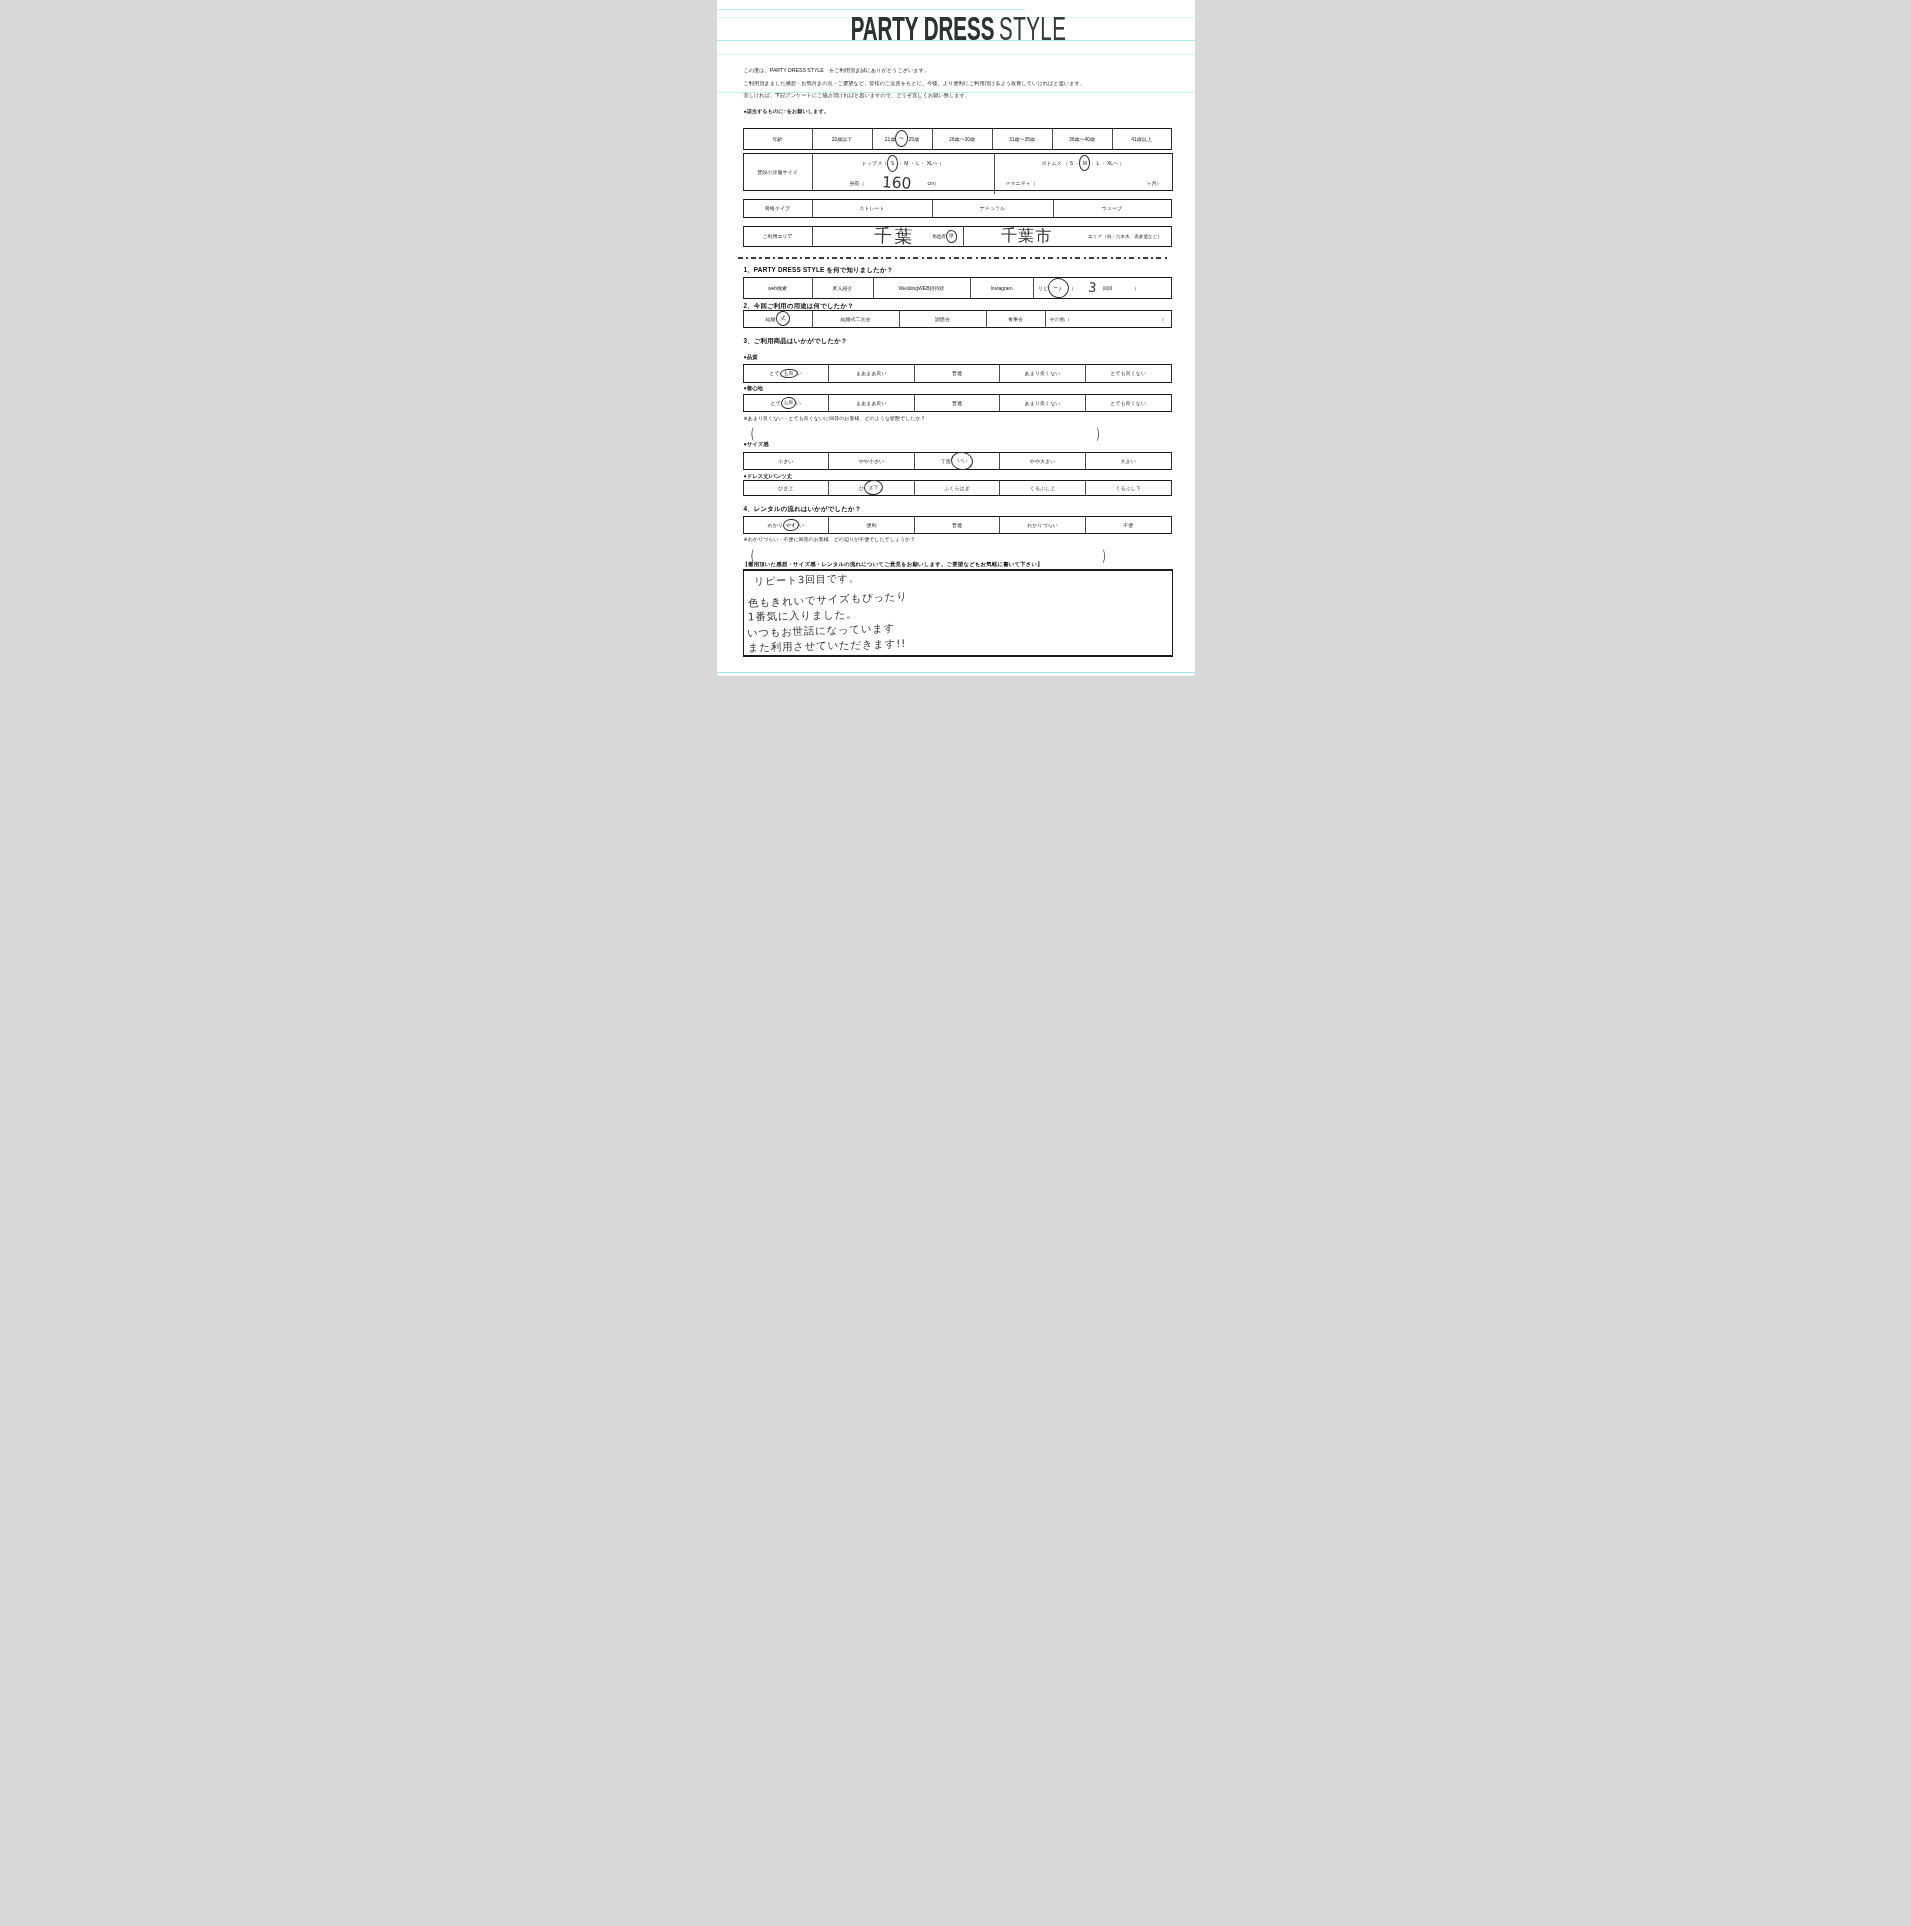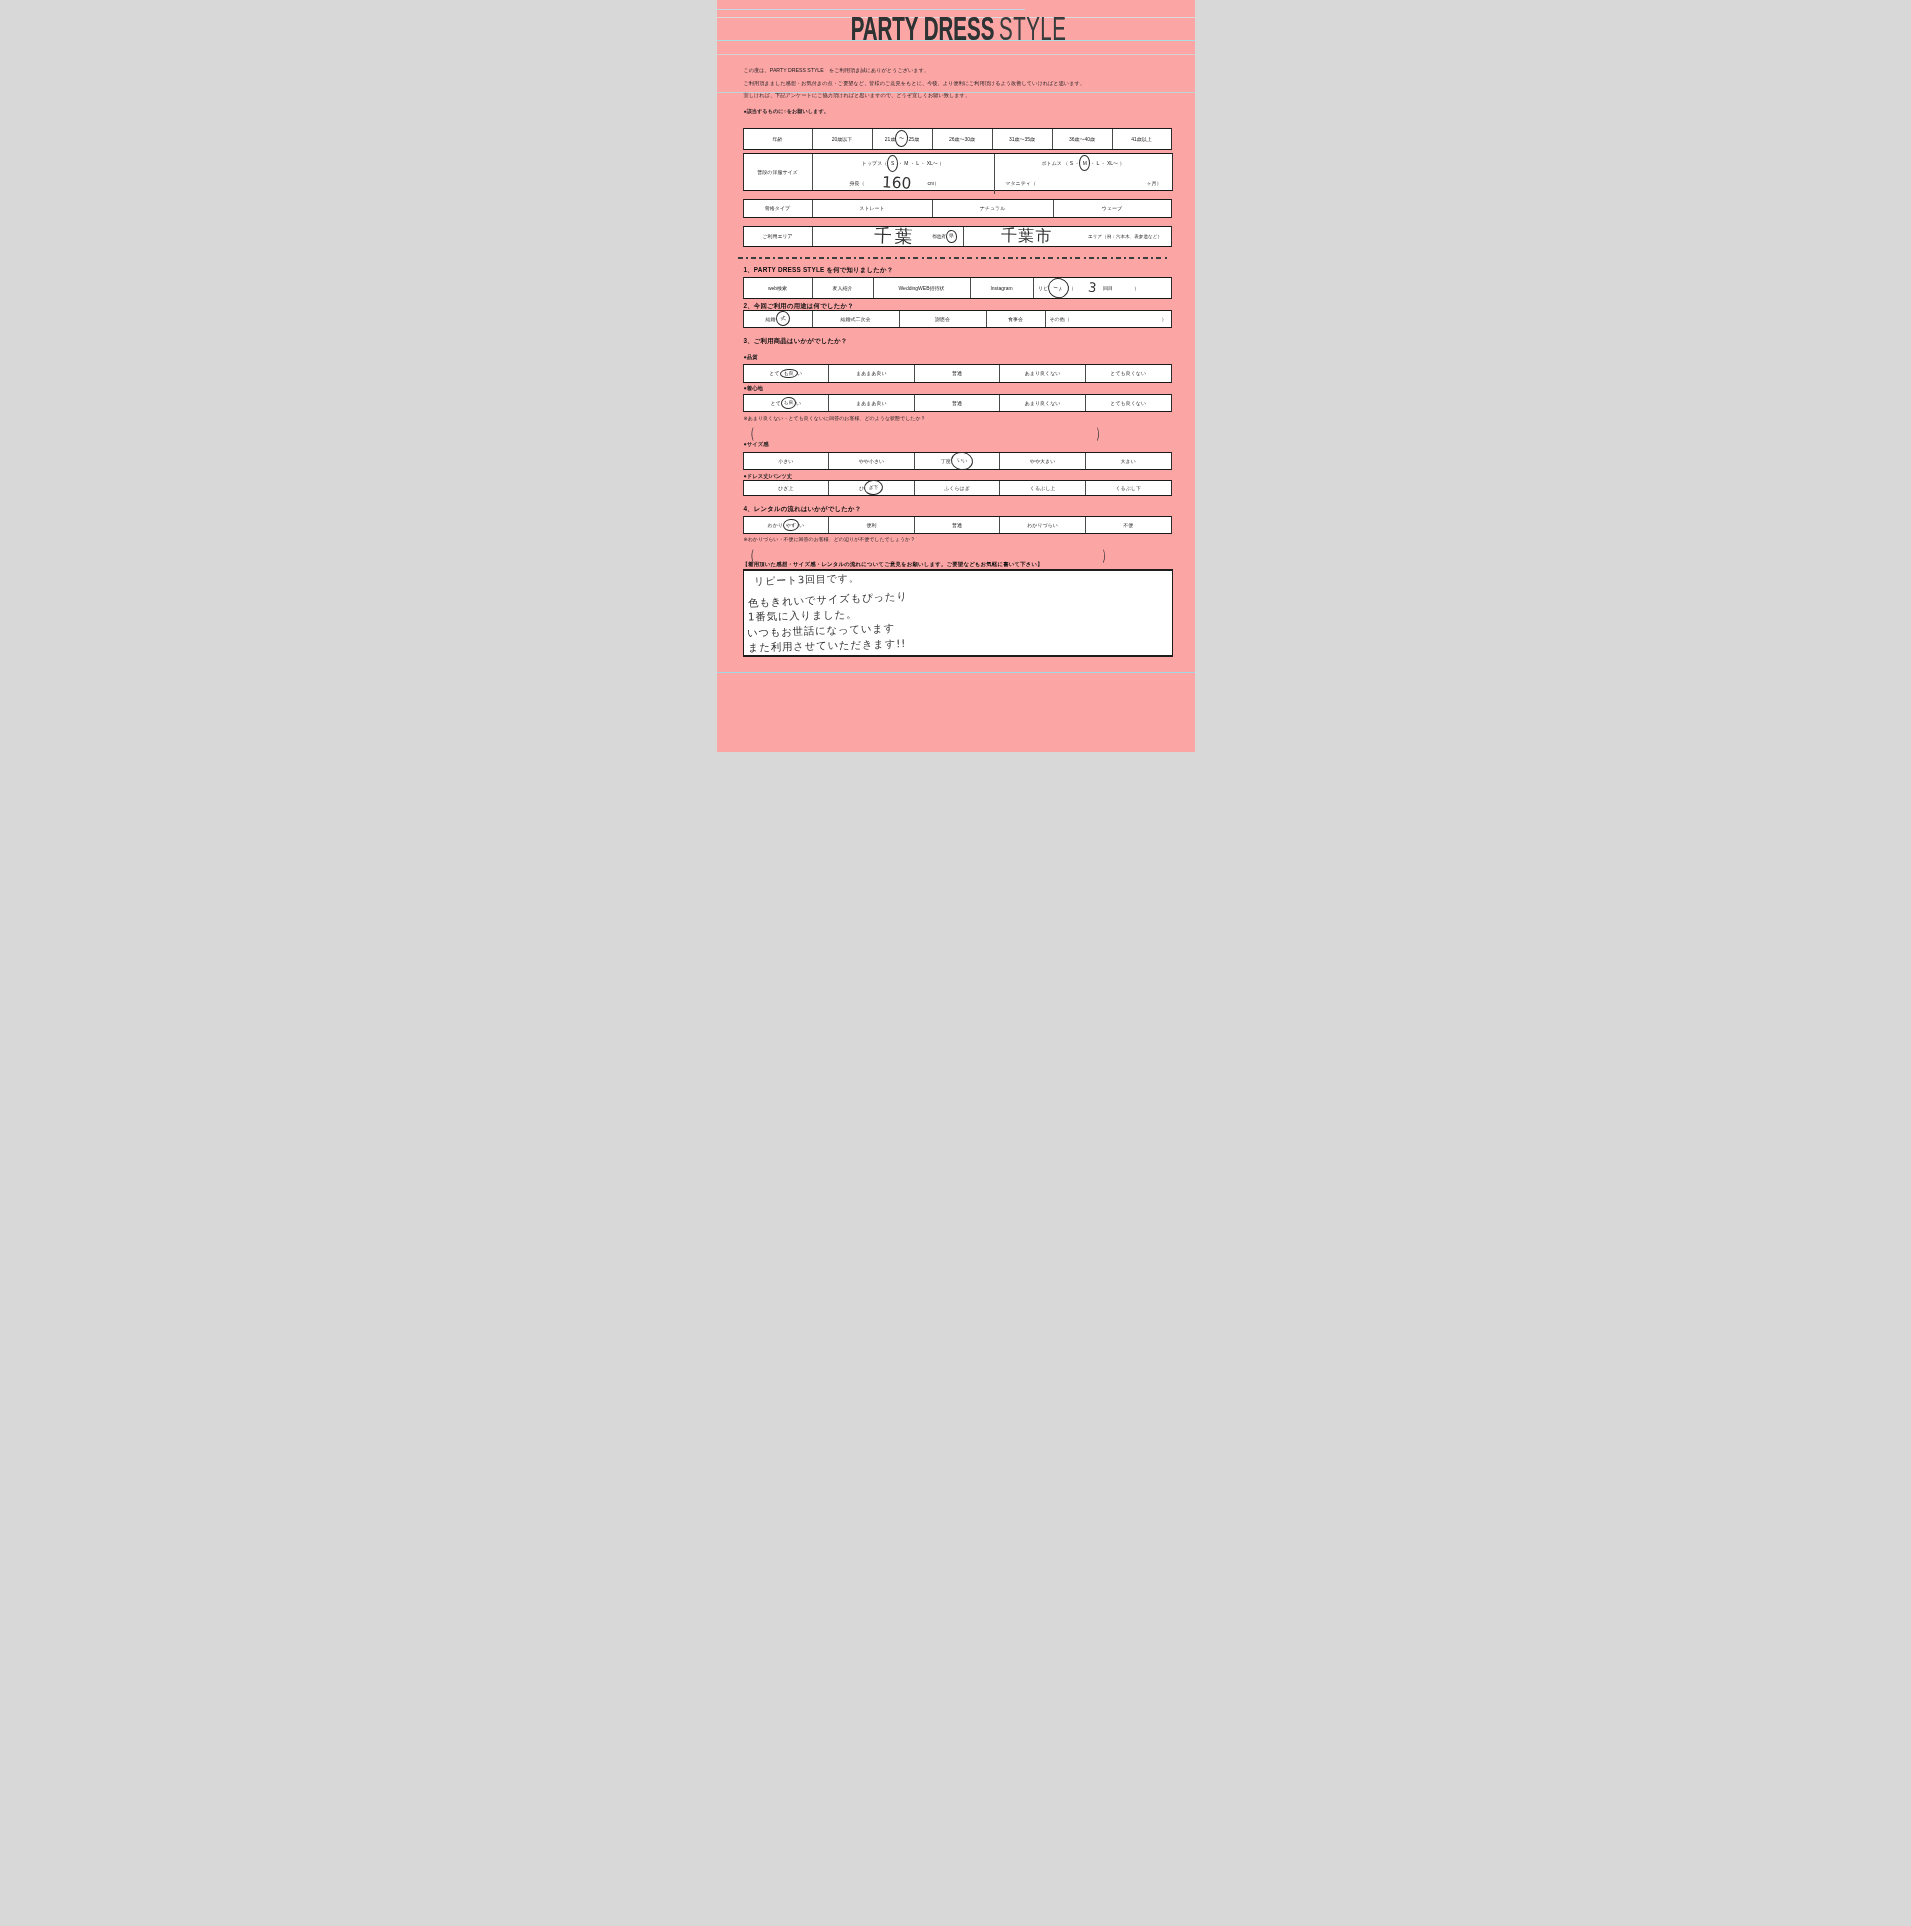--- a/index.html
+++ b/index.html
@@ -1,19 +1,19 @@
 <!DOCTYPE html>
 <html style="font-size:6.2px"><head>
 <meta charset="utf-8">
 <style>
   * { margin:0; padding:0; box-sizing:border-box; }
   html,body { background:#d8d8d8; }
   .page {
-    position:relative; width:478px; height:752px; margin:0 auto;
-    background:#fca5a5; overflow:hidden;
+    position:relative; width:478px; height:676px; margin:0 auto;
+    background:#ffffff; overflow:hidden;
     font-family:"Liberation Sans","DejaVu Sans",sans-serif; color:#1f1f1f;
   }
   .scanline { position:absolute; pointer-events:none; }
 
   
   .title { position:absolute; left:48px; top:15.4px; width:387px; height:27px;
     display:flex; justify-content:center; align-items:flex-start; gap:7.7px;
     transform:scaleX(.62); transform-origin:center; white-space:nowrap; }
   .title .tb { font-weight:700; font-size:33px; line-height:.82; color:#2d3232; letter-spacing:0; text-shadow:0 0 0.4px rgba(45,60,60,.55); }
   .title .tl { font-weight:400; font-size:33px; line-height:.82; color:#373d3d; letter-spacing:0.8px; text-shadow:0 0 0.4px rgba(45,60,60,.4); }

